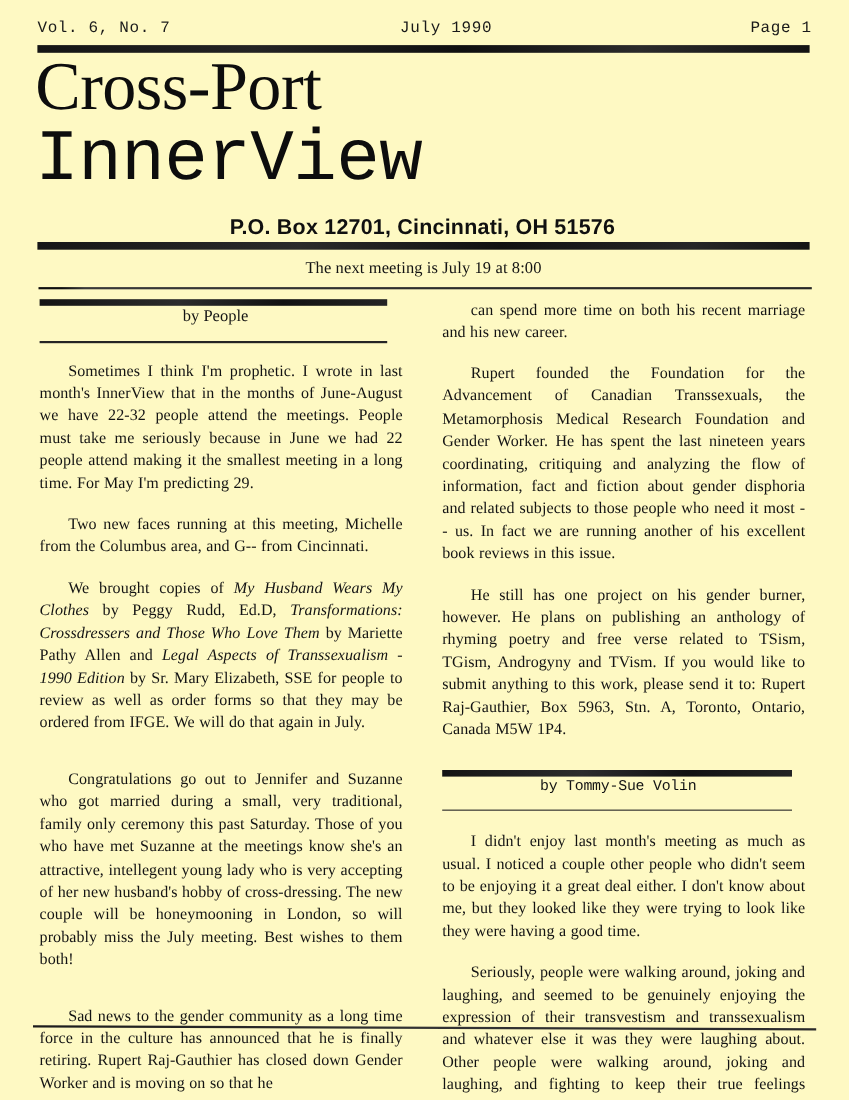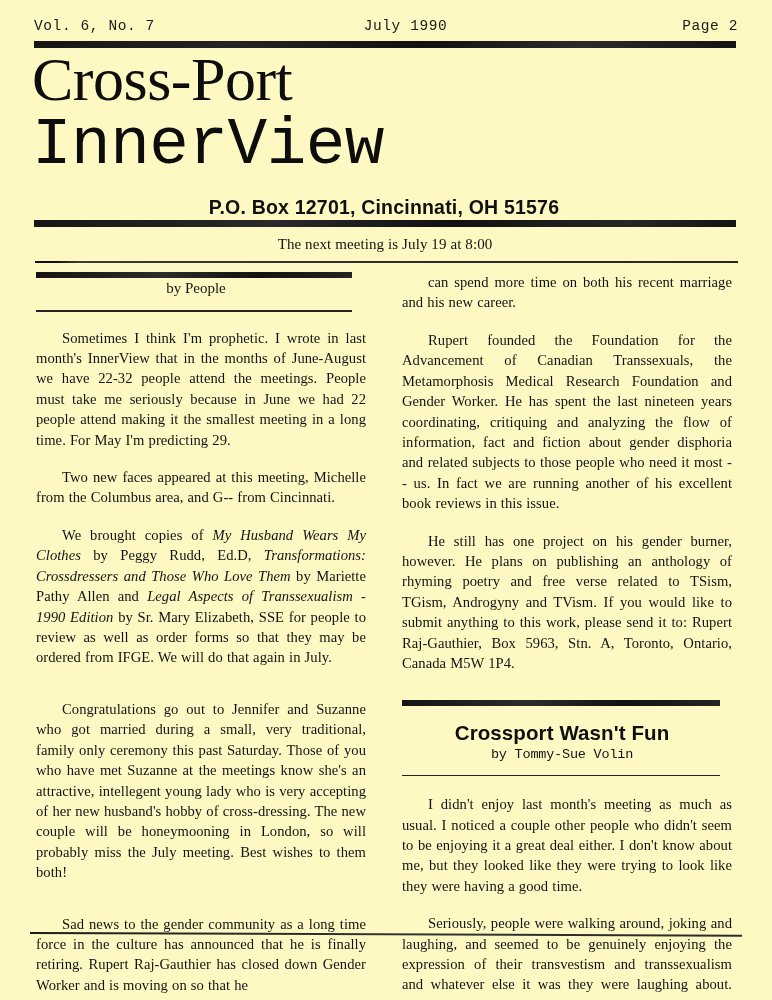--- a/index.html
+++ b/index.html
@@ -201,21 +201,21 @@
   #article-2 .body-text { margin-top: 18px; }
 </style>
 </head>
 <body>
 
 <div class="page">
 
   <div class="runhead">
     <span>Vol. 6, No. 7</span>
     <span class="center">July 1990</span>
-    <span>Page 2</span>
+    <span>Page 1</span>
   </div>
 
   <div class="rule-thick" id="rule-top"></div>
 
   <div class="masthead">
     <div class="mast-line" id="mast-line-1">Cross-Port</div>
     <div class="mast-line" id="mast-line-2">InnerView</div>
     <div id="mast-address">P.O. Box 12701, Cincinnati, OH  51576</div>
   </div>
 
@@ -226,42 +226,41 @@
 
   <div class="col" id="col-left">
 
     <div>
       <div class="art-toprule"></div>
       <div class="art-byline">by People</div>
       <div class="art-underrule"></div>
 
       <div class="body-text">
         <p>Sometimes I think I'm prophetic. I wrote in last month's InnerView that in the months of June-August we have 22-32 people attend the meetings. People must take me seriously because in June we had 22 people attend making it the smallest meeting in a long time. For May I'm predicting 29.</p>
-        <p>Two new faces appeared at this meeting, Michelle from the Columbus area, and G-- from Cincinnati.</p>
+        <p>Two new faces running at this meeting, Michelle from the Columbus area, and G-- from Cincinnati.</p>
         <p><span>We brought copies of </span><i>My Husband Wears My Clothes</i><span> by Peggy Rudd, Ed.D, </span><i>Transformations: Crossdressers and Those Who Love Them</i><span> by Mariette Pathy Allen and </span><i>Legal Aspects of Transsexualism - 1990 Edition</i><span> by Sr. Mary Elizabeth, SSE for people to review as well as order forms so that they may be ordered from IFGE. We will do that again in July.</span></p>
         <div class="spacer-para"></div>
         <p>Congratulations go out to Jennifer and Suzanne who got married during a small, very traditional, family only ceremony this past Saturday. Those of you who have met Suzanne at the meetings know she's an attractive, intellegent young lady who is very accepting of her new husband's hobby of cross-dressing.   The new couple will be honeymooning in London, so will probably miss the July meeting. Best wishes to them both!</p>
         <div class="spacer-para"></div>
         <p>Sad news to the gender community as a long time force in the culture has announced that he is finally retiring. Rupert Raj-Gauthier has closed down Gender Worker and is moving on so that he</p>
       </div>
     </div>
 
   </div>
 
   <div class="col" id="col-right">
 
     <div class="body-text" id="intro-block">
       <p>can spend more time on both his recent marriage and his new career.</p>
       <p>Rupert founded the Foundation for the Advancement of Canadian Transsexuals, the Metamorphosis Medical Research Foundation and Gender Worker.  He has spent the last nineteen years coordinating, critiquing and analyzing the flow of information, fact and fiction about gender disphoria and related subjects to those people who need it most -- us. In fact we are running another of his excellent book reviews in this issue.</p>
       <p>He still has one project on his gender burner, however.  He plans on publishing an anthology of rhyming poetry and free verse related to TSism, TGism, Androgyny and TVism. If you would like to submit anything to this work, please send it to: Rupert Raj-Gauthier, Box 5963, Stn. A, Toronto, Ontario, Canada M5W 1P4.</p>
     </div>
 
     <div id="article-2">
       <div class="art-toprule"></div>
-      <div class="art-title">Crossport Wasn't Fun</div>
       <div class="art-byline mono">by Tommy-Sue Volin</div>
       <div class="art-underrule"></div>
 
       <div class="body-text">
         <p>I didn't enjoy last month's meeting as much as usual.  I noticed a couple other people who didn't seem to be enjoying it a great deal either.  I don't know about me, but they looked like they were trying to look like they were having a good time.</p>
         <p>Seriously, people were walking around, joking and laughing, and seemed to be genuinely enjoying the expression of their transvestism and transsexualism and whatever else it was they were laughing about.  Other people were walking around, joking and laughing, and fighting to keep their true feelings inside.  I was walking around looking for people whom I could have deep,</p>
       </div>
     </div>
 
   </div>

